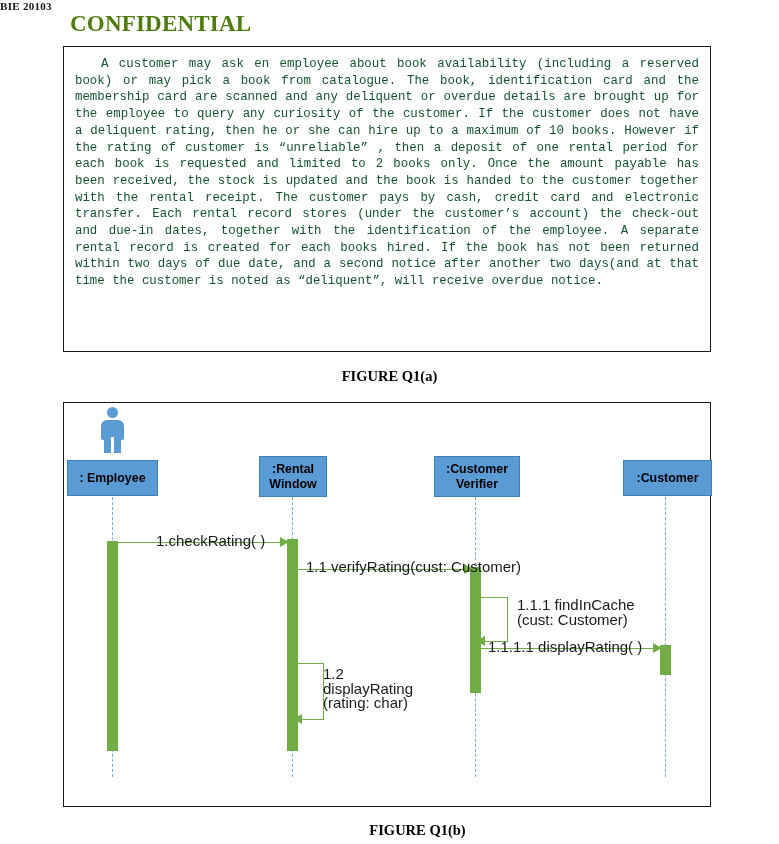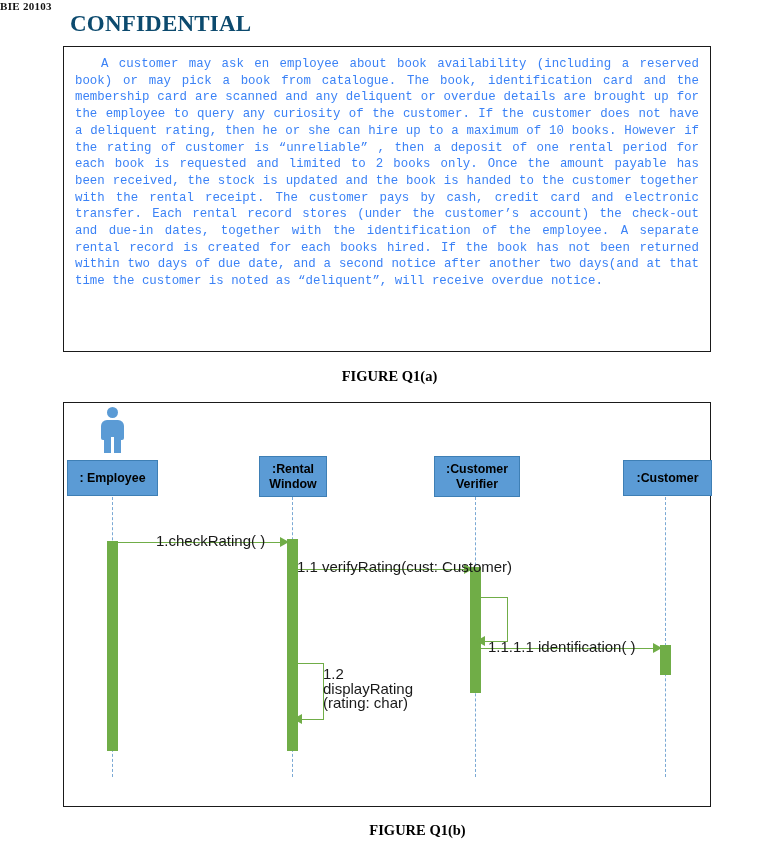--- a/index.html
+++ b/index.html
@@ -31,41 +31,41 @@
   }
 
   #confidential {
     position: absolute;
     top: 11px;
     left: 70px;
     font-family: "Liberation Serif", serif;
     font-weight: bold;
     font-size: 23px;
     letter-spacing: 0.2px;
-    color: #0c4a6e;
+    color: #4d7c0f;
   }
 
   
   #scenario-box {
     position: absolute;
     left: 63px;
     top: 46px;
     width: 648px;
     height: 306px;
     border: 1px solid #1a1a1a;
     box-sizing: border-box;
     background: #ffffff;
   }
   #scenario-text {
     font-family: "Liberation Mono", monospace;
     font-size: 12.4px;
     line-height: 16.7px;
     text-align: justify;
     text-justify: inter-word;
-    color: #3b82f6;
+    color: #14532d;
     padding: 9px 11px 0 11px;
     text-indent: 26px;
     white-space: normal;
     hyphens: none;
   }
 
   .fig-caption {
     position: absolute;
     width: 779px;
     left: 0;
@@ -249,30 +249,32 @@
     <div class="activation" style="left:223px; top:136px; height:212px;"></div>
     <div class="activation" style="left:406px; top:164px; height:126px;"></div>
     <div class="activation" style="left:596px; top:242px; height:30px;"></div>
 
     <div class="msg-line" style="left:52px; top:139px; width:172px;"></div>
     <div class="arrow-right" style="left:216px; top:134px;"></div>
     <div class="msg-label" style="left:92px; top:131px;">1.checkRating( )</div>
 
     <div class="msg-line" style="left:232px; top:166px; width:176px;"></div>
     <div class="arrow-right" style="left:400px; top:161px;"></div>
-    <div class="msg-label" style="left:233px; top:157px;">1.1 verifyRating(cust: Customer)</div>
+    <div class="msg-label" style="left:242px; top:157px;">1.1 verifyRating(cust: Customer)</div>
 
     <div class="msg-line" style="left:417px; top:194px; width:27px;"></div>
     <div class="msg-vline" style="left:443px; top:194px; height:44px;"></div>
     <div class="msg-line" style="left:417px; top:238px; width:27px;"></div>
     <div class="arrow-left" style="left:412px; top:233px;"></div>
+    <div class="msg-label" style="left:453px; top:195px;">1.1.1 findInCache
+(cust: Customer)</div>
 
     <div class="msg-line" style="left:417px; top:245px; width:181px;"></div>
     <div class="arrow-right" style="left:589px; top:240px;"></div>
-    <div class="msg-label" style="left:424px; top:237px;">1.1.1.1 identification( )</div>
+    <div class="msg-label" style="left:424px; top:237px;">1.1.1.1 displayRating( )</div>
 
     <div class="msg-line" style="left:234px; top:260px; width:26px;"></div>
     <div class="msg-vline" style="left:259px; top:260px; height:56px;"></div>
     <div class="msg-line" style="left:234px; top:316px; width:26px;"></div>
     <div class="arrow-left" style="left:229px; top:311px;"></div>
     <div class="msg-label center" style="left:259px; top:264px; width:92px;">1.2
 displayRating
 (rating: char)</div>
 
   </div>

